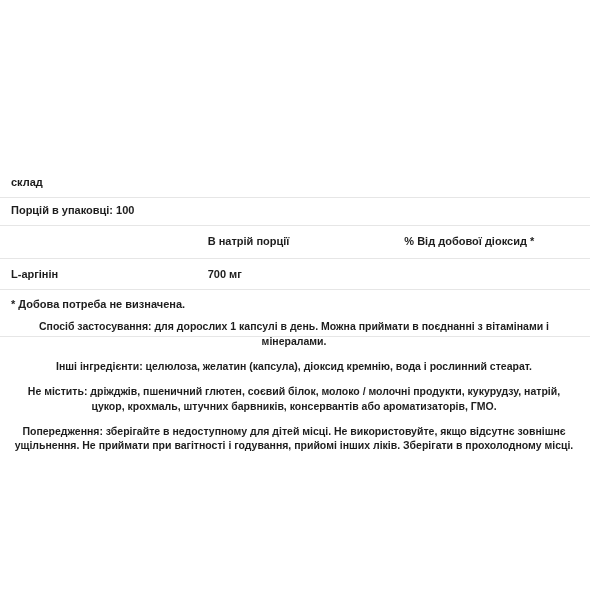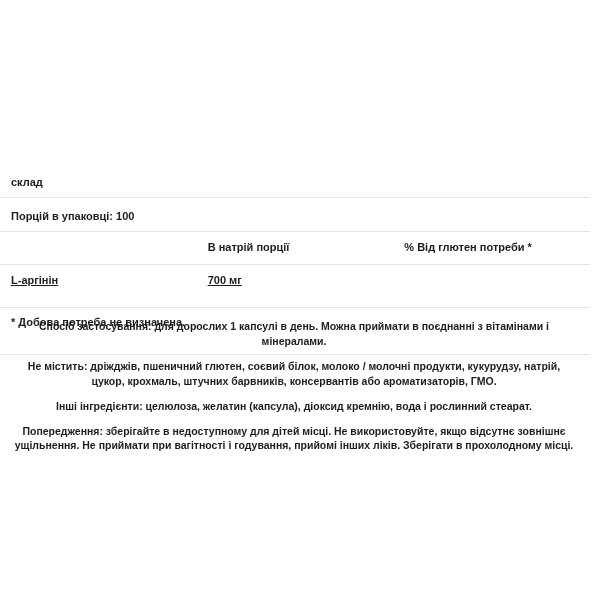--- a/index.html
+++ b/index.html
@@ -46,36 +46,35 @@
     font-weight: 700;
     color: #1d1d1d;
     box-sizing: border-box;
   }
   .col-name   { width: 418px; }
   .col-amount { width: 88px; padding-left: 4px; }
   .col-dv     { width: 84px; padding-left: 4px; }
 
   .row-title td { padding-top: 7px; padding-bottom: 7px; }
   .row-serving td { padding-top: 7px; padding-bottom: 7px; }
-  .row-count td { padding-top: 11px; padding-bottom: 7px; }
+  .row-count td { padding-top: 5px; padding-bottom: 7px; }
 
   .row-head td {
     padding-top: 8px;
     padding-bottom: 9px;
     vertical-align: top;
   }
   .row-head .col-amount,
   .row-head .col-dv {
     white-space: normal;
   }
 
   .row-item td {
     padding-top: 8px;
-    padding-bottom: 20px;
-    text-decoration: underline;
+    padding-bottom: 8px;
   }
 
   .row-foot td {
     padding-top: 7px;
     padding-bottom: 24px;
     font-weight: 700;
   }
 
   
   .paras {
@@ -105,33 +104,33 @@
     <tbody>
       <tr class="row-title">
         <td class="col-name" colspan="3">склад</td>
       </tr>
       <tr class="row-count">
         <td class="col-name" colspan="3">Порцій в упаковці: 100</td>
       </tr>
       <tr class="row-head">
         <td class="col-name"></td>
         <td class="col-amount">В натрій порції</td>
-        <td class="col-dv">% Від глютен потреби *</td>
+        <td class="col-dv">% Від добової діоксид *</td>
       </tr>
       <tr class="row-item">
         <td class="col-name">L-аргінін</td>
         <td class="col-amount">700 мг</td>
         <td class="col-dv"></td>
       </tr>
       <tr class="row-foot">
         <td class="col-name" colspan="3">* Добова потреба не визначена.</td>
       </tr>
     </tbody>
   </table>
 
   <div class="paras">
     <p>Спосіб застосування: для дорослих 1 капсулі в день. Можна приймати в поєднанні з вітамінами і мінералами.</p>
+    <p>Інші інгредієнти: целюлоза, желатин (капсула), діоксид кремнію, вода і рослинний стеарат.</p>
     <p>Не містить: дріжджів, пшеничний глютен, соєвий білок, молоко / молочні продукти, кукурудзу, натрій, цукор, крохмаль, штучних барвників, консервантів або ароматизаторів, ГМО.</p>
-    <p>Інші інгредієнти: целюлоза, желатин (капсула), діоксид кремнію, вода і рослинний стеарат.</p>
     <p>Попередження: зберігайте в недоступному для дітей місці. Не використовуйте, якщо відсутнє зовнішнє ущільнення. Не приймати при вагітності і годування, прийомі інших ліків. Зберігати в прохолодному місці.</p>
   </div>
 
 </div>
 
 </body></html>

